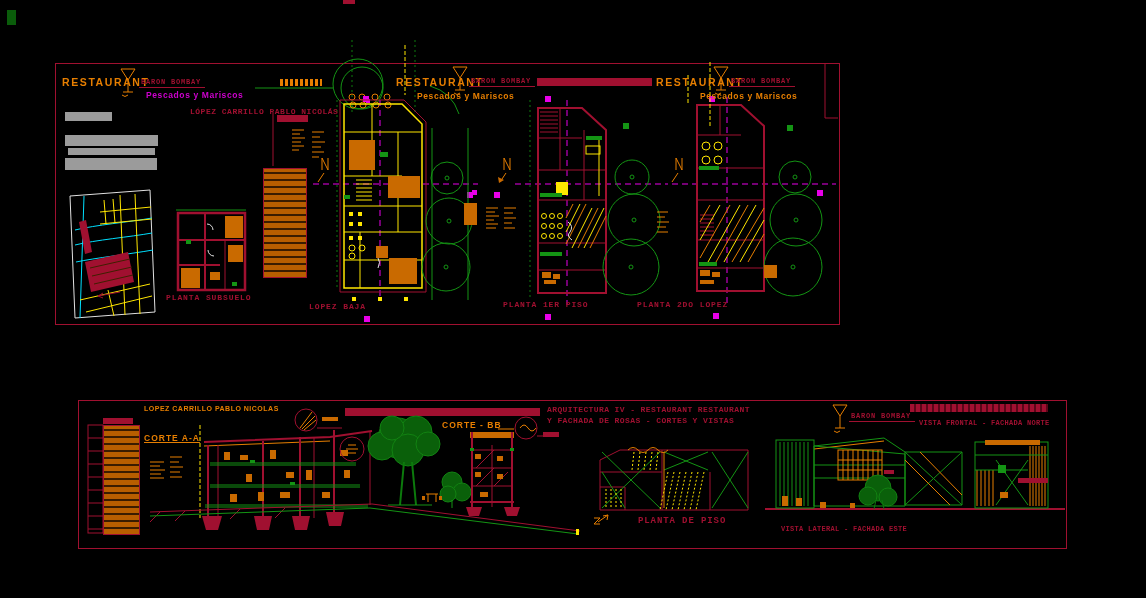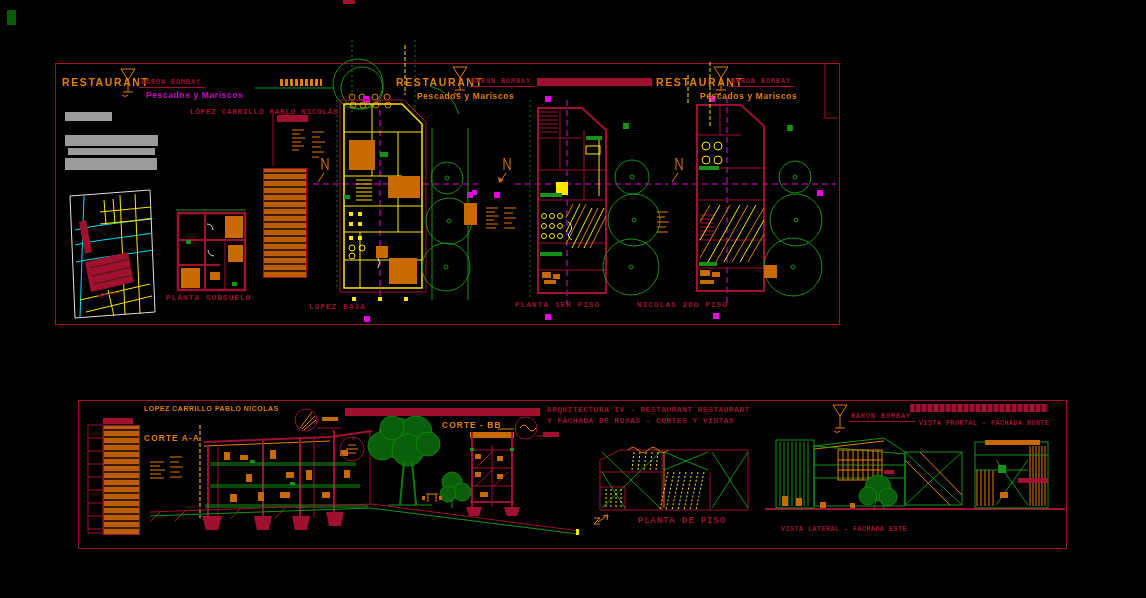--- a/index.html
+++ b/index.html
@@ -583,25 +583,25 @@
       <line x1="9" y1="14" x2="9" y2="26" class="sO"></line>
     <path d="M4,26 H14 M3,29 q3,3 6,0" class="sO"></path>
   </svg>
   <span class="txt cr brand" style="left:729px;top:77px;">BARON BOMBAY</span>
   <span class="txt oj subt" style="left:700px;top:91px;">Pescados y Mariscos</span>
 
   <span class="txt cr author" style="left:190px;top:107px;font-size:8px;">LÓPEZ CARRILLO PABLO NICOLÁS</span>
 
   <span class="txt cr planlbl" style="left:166px;top:293px;">PLANTA SUBSUELO</span>
   <span class="txt cr planlbl" style="left:309px;top:302px;">LOPEZ BAJA</span>
-  <span class="txt cr planlbl" style="left:515px;top:300px;">PLANTA 1ER PISO</span>
-  <span class="txt cr planlbl" style="left:637px;top:300px;">NICOLAS 2DO PISO</span>
+  <span class="txt cr planlbl" style="left:503px;top:300px;">PLANTA 1ER PISO</span>
+  <span class="txt cr planlbl" style="left:637px;top:300px;">PLANTA 2DO LOPEZ</span>
 
   <span class="txt oj author" style="left:144px;top:405px;font-size:7px;">LOPEZ CARRILLO PABLO NICOLAS</span>
-  <span class="txt oj corte" style="left:144px;top:433px;">CORTE A-A</span>
+  <span class="txt oj corte" style="left:144px;top:433px;text-decoration:underline;">CORTE A-A</span>
   <span class="txt oj corte" style="left:442px;top:420px;">CORTE - BB</span>
 
   <span class="txt cr sheet" style="left:547px;top:405px;">ARQUITECTURA IV - RESTAURANT RESTAURANT</span>
   <span class="txt cr sheet" style="left:547px;top:416px;">Y FACHADA DE ROSAS - CORTES Y VISTAS</span>
 
   <span class="txt cr planlbl" style="left:638px;top:516px;font-size:9px;">PLANTA DE PISO</span>
   <span class="txt cr small7" style="left:919px;top:419px;">VISTA FRONTAL - FACHADA NORTE</span>
   <span class="txt cr small7" style="left:781px;top:525px;">VISTA LATERAL - FACHADA ESTE</span>
 
   <svg class="abs" style="left:831px;top:402px;" width="18" height="32" viewBox="0 0 18 32">

